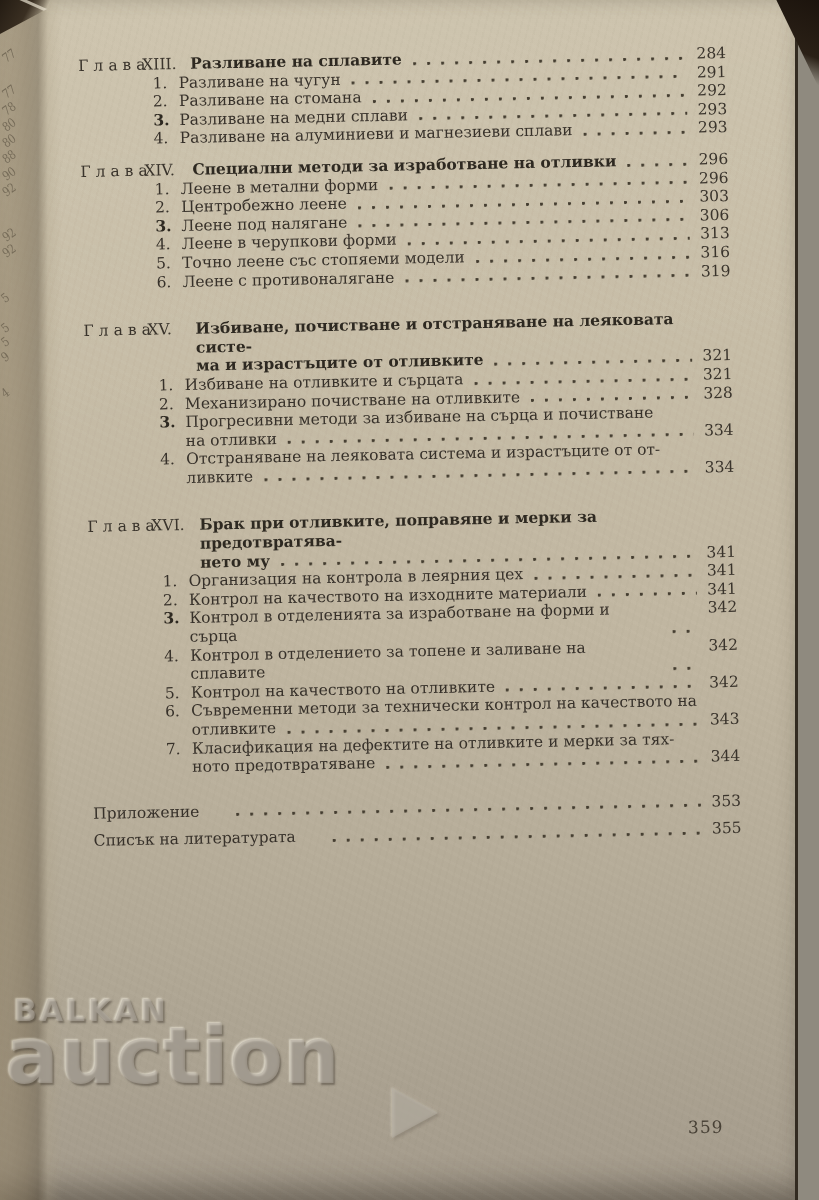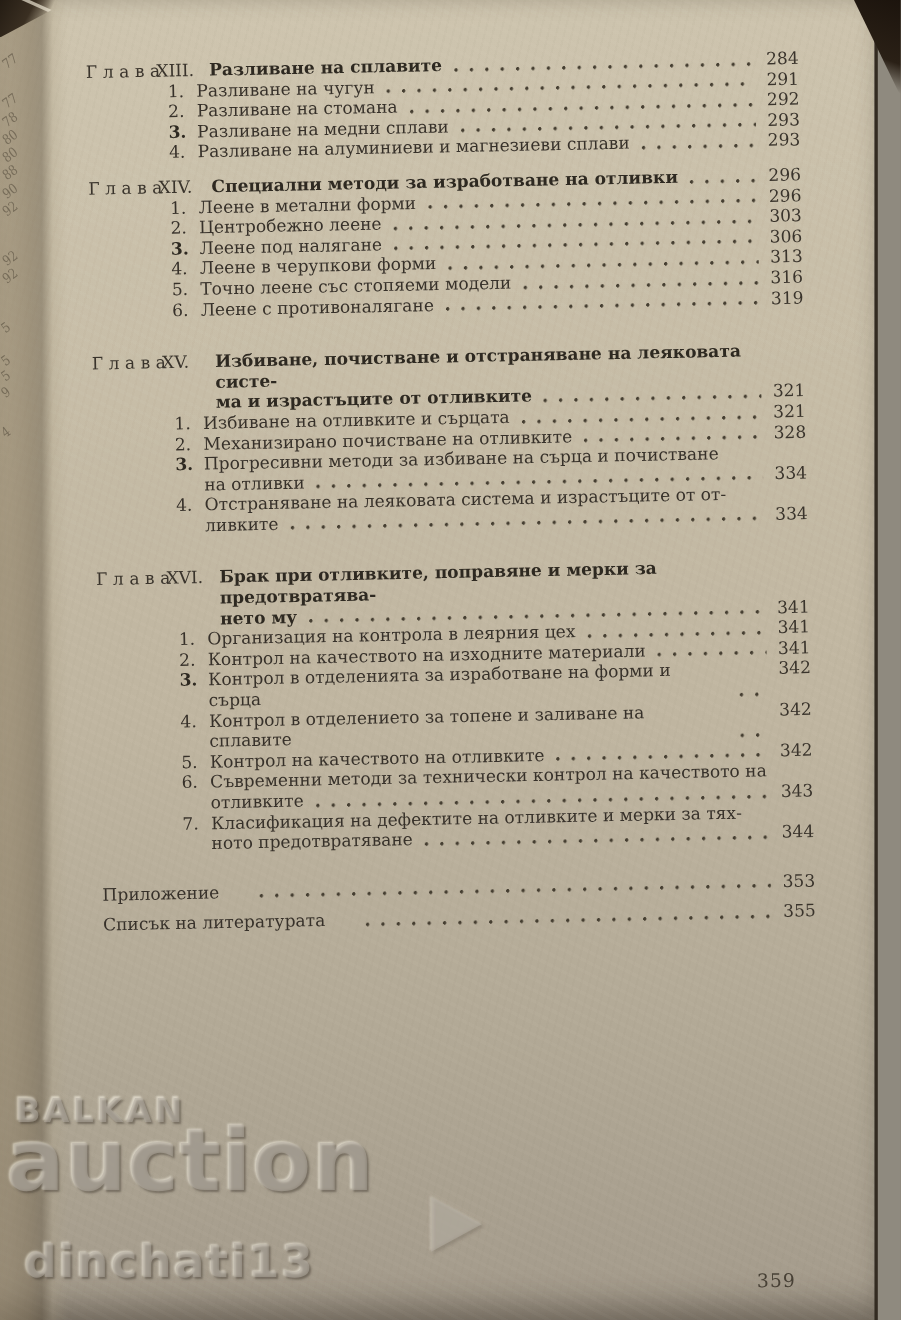--- a/index.html
+++ b/index.html
@@ -49,21 +49,21 @@
   .item .inum{text-align:left;}
   .extras{margin-top:26px;}
   .extra{display:flex;align-items:baseline;}
   .extra + .extra{margin-top:9px;}
   .extra .etext{white-space:nowrap;}
   .extra .leader{margin-left:36px;}
   .ch-gap-sm{margin-top:13px;}
   .ch-gap-lg{margin-top:29px;}
   
   .folio{position:absolute;left:688px;top:1117px;font-size:17px;color:#484136;
-    letter-spacing:1px;transform:rotate(-1deg);margin-top:38px;}
+    letter-spacing:1px;transform:rotate(-1deg);}
   
   .watermark{position:absolute;left:0;top:985px;width:470px;height:200px;pointer-events:none;
     font-family:"DejaVu Sans",sans-serif;font-weight:bold;}
   .wm-emboss{color:rgba(178,172,160,.55);
     text-shadow:1.6px 1.8px 2px rgba(66,58,47,.5), -1.4px -1.4px 2px rgba(255,251,238,.55);}
   .wm-balkan{position:absolute;left:14px;top:8px;font-size:30px;letter-spacing:3px;}
   .wm-auction{position:absolute;left:6px;top:26px;font-size:78px;letter-spacing:1px;text-align:right;}
   .wm-play{position:absolute;left:392px;top:103px;width:0;height:0;
     border-top:25px solid transparent;border-bottom:25px solid transparent;
     border-left:46px solid rgba(178,172,160,.6);
@@ -364,19 +364,18 @@
             <span class="etext">Списък на литературата</span>
             <span class="leader"></span>
             <span class="pg">355</span>
           </div>
         </div>
       </div>
     <div class="watermark">
       <div class="wm-balkan wm-emboss">BALKAN</div>
       <div class="wm-auction wm-emboss">auction</div>
       <div class="wm-play"></div>
-      <div class="wm-user wm-emboss">dinchati13</div>
     </div>
     <div class="folio">359</div>
   </div>
   <div class="corner-tl"></div>
   <div class="corner-tr"></div>
 </div>
 
 </body></html>

